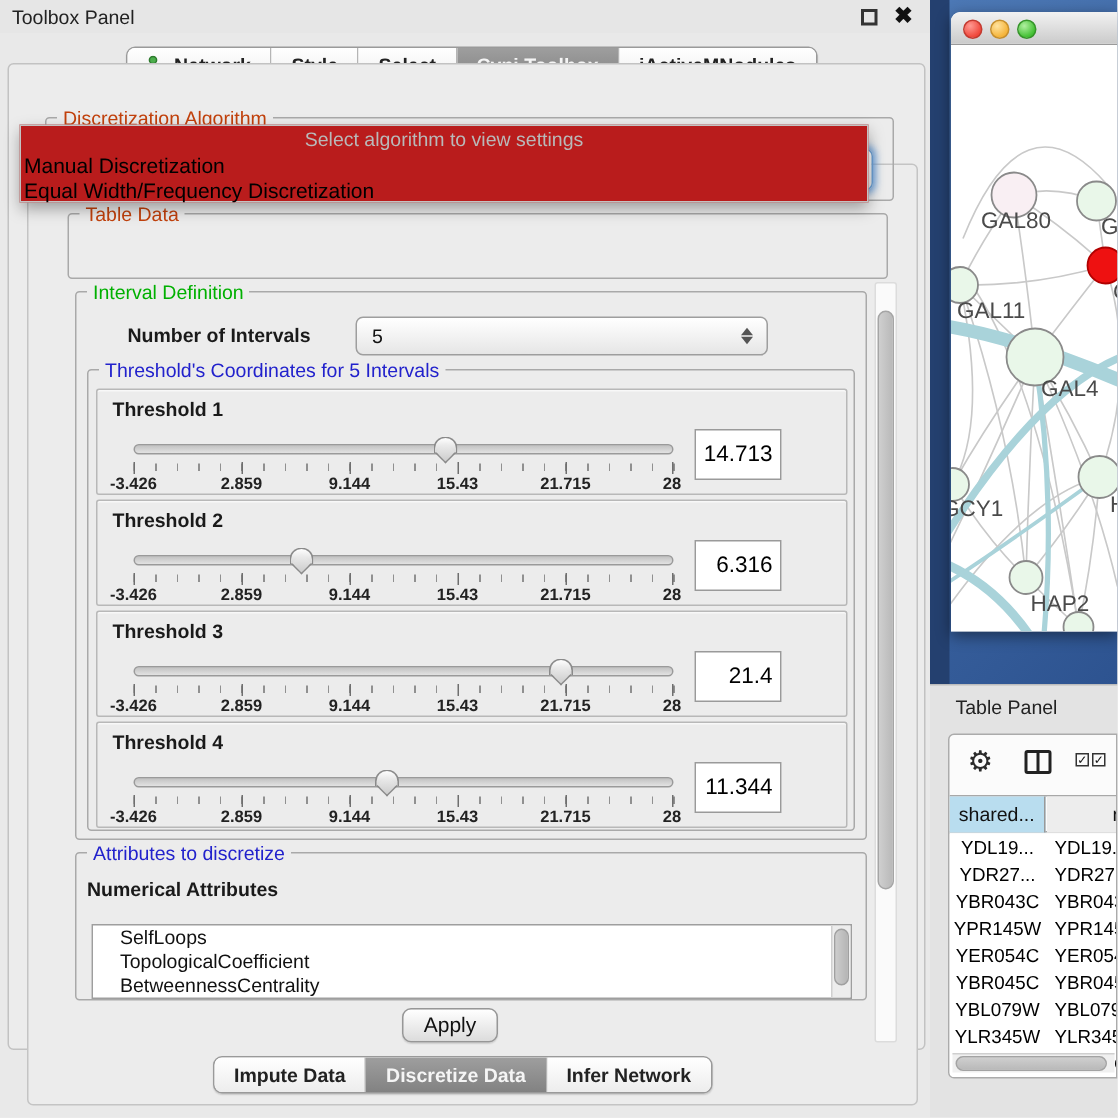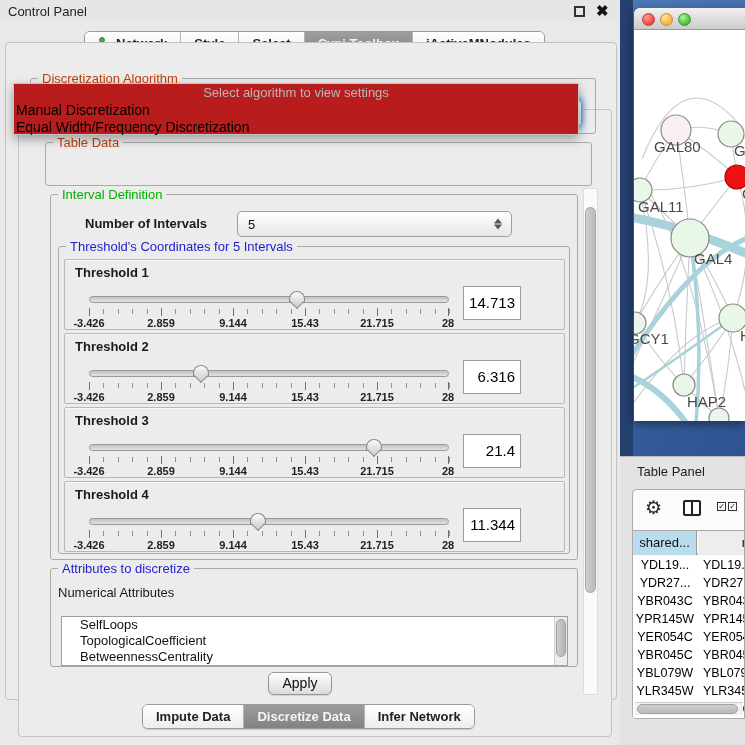--- a/index.html
+++ b/index.html
@@ -64,21 +64,21 @@
   .slider { position:absolute; left:24px; top:30px; width:360px; height:40px; }
   .track { position:absolute; left:0; top:6px; width:360px; height:7px; border:1px solid #9a9a9a; border-radius:4px; background:linear-gradient(#c2c2c2,#e2e2e2); }
   .thumb { position:absolute; top:1px; width:16px; height:11px; background:linear-gradient(#fefefe,#d6d6d6); border:1px solid #8a8a8a; border-bottom:none; border-radius:8px 8px 0 0; z-index:3; }
   .thumb::after { content:''; position:absolute; left:2px; top:5px; width:9px; height:9px; background:linear-gradient(135deg,#f0f0f0,#cccccc); border:1px solid #8a8a8a; border-top:none; border-left:none; transform:rotate(45deg); }
   .ticks { position:absolute; left:0; top:19px; width:361px; height:5px; background:repeating-linear-gradient(to right,#909090 0 1px,transparent 1px 14.4px); }
   .mtick { position:absolute; top:18px; width:1px; height:8px; background:#6f6f6f; }
   .axlab { position:absolute; top:27px; transform:translateX(-50%); font-size:11px; font-weight:bold; color:#222; white-space:nowrap; }
   .vfield { position:absolute; left:398px; top:26px; width:58px; height:34px; background:#fff; border:1px solid #9a9a9a; font-size:15px; line-height:32px; text-align:right; padding-right:5px; color:#000; }
 
   .attr-group { left:50px; top:568px; width:528px; height:99px; }
-  .attr-label { position:absolute; left:7px; top:16px; font-size:13px; font-weight:normal; }
+  .attr-label { position:absolute; left:7px; top:16px; font-size:13px; font-weight:bold; }
   .attr-list { position:absolute; left:10px; top:47px; width:507px; height:50px; background:#fff; border:1px solid #9e9e9e; overflow:hidden; }
   .attr-item { height:16px; line-height:16px; font-size:13px; padding-left:18px; color:#111; }
   .list-vscroll { position:absolute; right:0; top:0; width:13px; height:48px; background:#ededed; border-left:1px solid #d0d0d0; }
   .list-vscroll .thumb-v { position:absolute; left:1px; top:2px; width:10px; height:38px; background:linear-gradient(90deg,#cdcdcd,#b5b5b5); border:1px solid #a0a0a0; border-radius:5px; }
 
   .apply-btn { left:268px; top:672px; width:64px; height:23px; border:1px solid #979797; border-radius:6px; background:linear-gradient(#ffffff,#dcdcdc); font-size:14px; text-align:center; line-height:21px; color:#111; box-shadow:0 1px 1px rgba(0,0,0,.12); }
 
   
   .desktop { left:620px; top:0; width:125px; height:456px; background:linear-gradient(135deg,#4d79b6,#2d5390); }
   .desktop .navy { position:absolute; left:0; top:0; width:13px; height:456px; background:#24406f; }
@@ -109,21 +109,21 @@
   .tp-c2 { position:absolute; left:70px; top:0; width:120px; font-size:12.5px; text-align:left; line-height:18px; color:#000; overflow:hidden; white-space:nowrap; }
   .hscroll { position:absolute; left:2px; top:212px; width:108px; height:13px; background:#f0f0f0; border-top:1px solid #cfcfcf; }
   .hscroll .thumb-h { position:absolute; left:2px; top:1px; width:101px; height:10px; background:linear-gradient(#cfcfcf,#b9b9b9); border:1px solid #a3a3a3; border-radius:5px; }
 
   svg text { font-family:"Liberation Sans", sans-serif; }
 </style>
 </head>
 <body>
 
 <div class="abs cp-titlebar">
-  <div class="abs cp-title">Control Panel</div>
+  <div class="abs cp-title">Toolbox Panel</div>
   <div class="abs float-btn"></div>
   <div class="abs close-btn">✖</div>
 </div>
 
 <div class="abs seg top-tabs">
   <div class="segbtn">
     <svg width="13" height="14" viewBox="0 0 13 14">
       <line x1="4" y1="3" x2="4" y2="10" stroke="#7a7a7a" stroke-width="1"></line>
       <line x1="4" y1="10" x2="10" y2="10" stroke="#7a7a7a" stroke-width="1"></line>
       <circle cx="4" cy="3" r="2.4" fill="#4cae4c" stroke="#2d7a2d"></circle>

